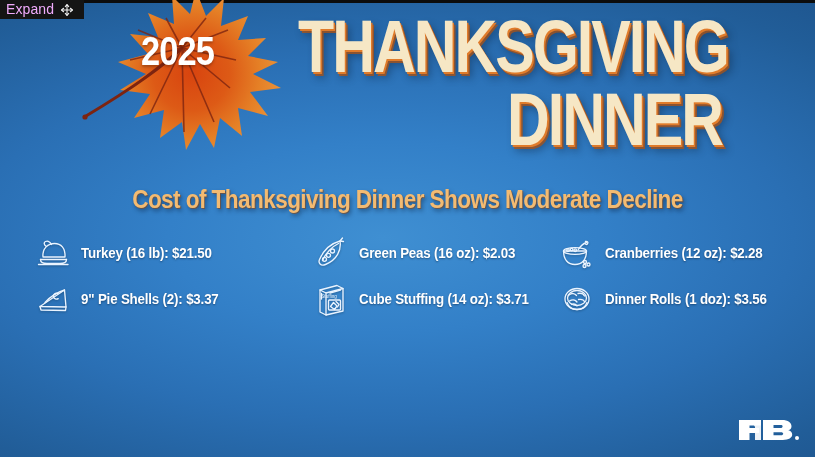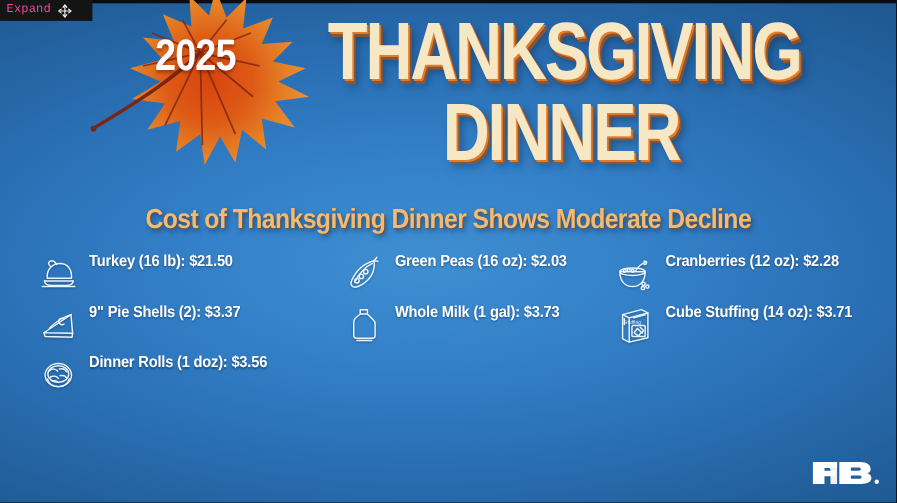--- a/index.html
+++ b/index.html
@@ -18,40 +18,40 @@
     position:absolute;left:0;top:0;width:815px;height:3px;
     background:#0c0c0c;
   }
   
   #expand{
     position:absolute;left:0;top:0;width:84px;height:19px;
     background:#141414;display:flex;align-items:center;gap:6px;
     padding:0 6px;box-sizing:border-box;z-index:40;
   }
   #expand .lbl{
-    color:#ec4899;font-size:11px;line-height:13px;
-    font-family:Liberation Mono, monospace;letter-spacing:.1px;
+    color:#f0abfc;font-size:14px;line-height:13px;
+    font-family:Liberation Sans, sans-serif;letter-spacing:.1px;
   }
   #expand .arrows{width:14px;height:14px;display:block;}
 
   
   #leaf{position:absolute;left:78px;top:-18px;width:250px;height:190px;z-index:5;}
 
   
   #year{
     position:absolute;left:141px;top:31px;z-index:12;
     color:#ffffff;font-size:40px;line-height:40px;font-weight:bold;
     font-family:"Liberation Sans", sans-serif;
     transform:scaleX(.86);transform-origin:left top;
     letter-spacing:-1px;
     text-shadow:0 2px 3px rgba(60,20,0,.35);
   }
   #title{
     position:absolute;left:245px;top:12px;width:530px;z-index:10;
-    text-align:center;
+    text-align:right;
   }
   .tline{
     display:block;color:#f6e7c5;font-weight:bold;
     font-family:"Liberation Sans", sans-serif;
     transform:scaleX(.80);transform-origin:center top;
     letter-spacing:-2.5px;
     text-shadow:
       2px 2px 0 #e07b2a,
       4px 4px 0 rgba(176,83,18,.75),
       6px 6px 9px rgba(10,35,65,.45);
@@ -68,21 +68,21 @@
     letter-spacing:-.6px;
     text-shadow:1px 1px 0 rgba(150,70,10,.55), 2px 3px 5px rgba(8,30,60,.5);
   }
 
   
   #grid{
     position:absolute;left:34px;top:230px;width:768px;height:180px;
     display:grid;grid-template-columns:278px 246px 244px;
     grid-auto-rows:46px;z-index:12;
   }
-  .item{display:flex;align-items:flex-start;gap:9px;}
+  .item{display:flex;align-items:center;gap:9px;}
   .ico{
     width:38px;height:38px;flex:0 0 38px;display:block;
     filter:drop-shadow(0 1px 1px rgba(10,35,60,.35));
   }
   .itext{
     color:#ffffff;font-size:14.5px;line-height:16px;font-weight:bold;
     font-family:"Liberation Sans", sans-serif;
     transform:scaleX(.92);transform-origin:left center;
     letter-spacing:-.2px;white-space:nowrap;
     text-shadow:0 1px 2px rgba(8,32,60,.5);
@@ -183,31 +183,20 @@
         <g fill="none" stroke="#eaf4ff" stroke-width="1.35" stroke-linecap="round" stroke-linejoin="round">
           <path d="M30.5 10 L6 26.5 L32 27 Z"></path>
           <path d="M30.5 10 C24 12 16 17 11 22.5"></path>
           <path d="M6 26.5 L7 30 L31.5 30.5 L32 27"></path>
           <path d="M24 13.5 C21 12.5 19 14.5 19.5 16.8 C20 19 22.5 19.8 24.2 18.6"></path>
         </g>
       </svg>
       <span class="itext">9" Pie Shells (2): $3.37</span>
     </div>
 
-    <div class="item">
-      <svg class="ico" viewBox="0 0 38 38">
-        <g fill="none" stroke="#eaf4ff" stroke-width="1.35" stroke-linecap="round" stroke-linejoin="round">
-          <path d="M15.5 5.5 H22 V9.5 L27.5 15 C28.5 16 29 17.2 29 18.6 V29 C29 30.4 28 31.5 26.6 31.5
-                   H12 C10.6 31.5 9.6 30.4 9.6 29 V16.5 C9.6 15.2 10.1 14.2 11 13.3 L15.5 9.5 Z"></path>
-          <path d="M15.5 9.5 H22"></path>
-          <path d="M12.5 33.5 H26"></path>
-        </g>
-      </svg>
-      <span class="itext">Whole Milk (1 gal): $3.73</span>
-    </div>
 
 
     <div class="item">
       <svg class="ico" viewBox="0 0 38 38">
         <g fill="none" stroke="#eaf4ff" stroke-width="1.35" stroke-linecap="round" stroke-linejoin="round">
           <path d="M8 10 L25 5.5 L31 8.5 L31 31 L14 35 L8 32 Z"></path>
           <path d="M8 10 L14 13 L14 35 M14 13 L31 8.5"></path>
           <path d="M9.5 13.5 L9.5 19 M18 13 L28.5 10.2"></path>
           <rect x="16.5" y="20" width="12" height="10" rx="1"></rect>
           <path d="M18.5 26.5 L21.5 22.5 L25 26 L22.5 29.5 Z"></path>

